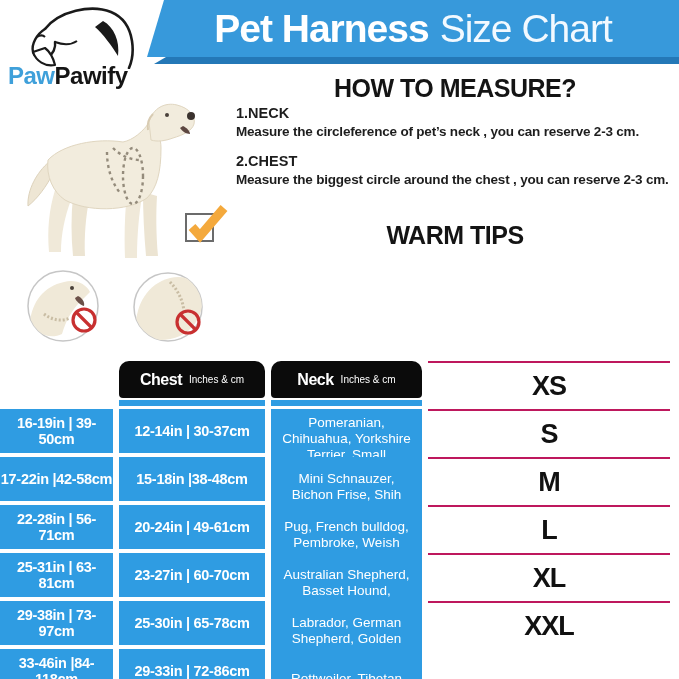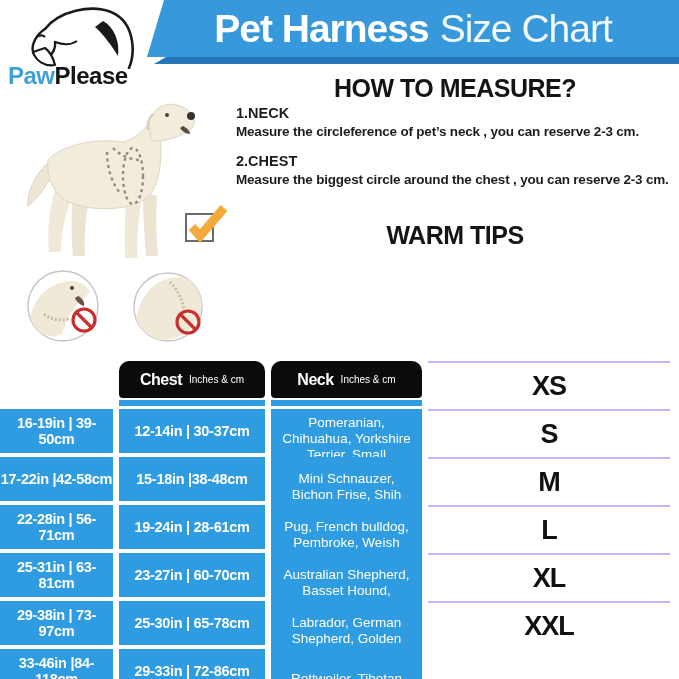--- a/index.html
+++ b/index.html
@@ -38,21 +38,21 @@
   .insets{position:absolute;left:20px;top:262px;}
 
   
   .size-table{position:absolute;left:0;top:361px;display:grid;
               grid-template-columns:113px 146px 151px 242px;column-gap:6px;grid-auto-rows:48px;}
   .th-black{height:37px;background:#0b0b0b;border-radius:10px 10px 4px 4px;
             display:flex;align-items:center;justify-content:center;gap:7px;}
   .th-main{color:#fff;font-size:16px;font-weight:bold;letter-spacing:-0.5px;}
   .th-sub{color:#fff;font-size:10px;font-weight:normal;}
   .th-strip{height:6px;margin-top:2px;background:#2f9ce2;}
-  .size-cell{border-top:2px solid #c4b5fd;display:flex;align-items:center;justify-content:center;
+  .size-cell{border-top:2px solid #be185d;display:flex;align-items:center;justify-content:center;
              font-size:27px;font-weight:bold;color:#111;letter-spacing:-1px;background:#fff;}
   .cell{height:44px;background:#2f9ce2;color:#fff;display:flex;align-items:center;
         justify-content:center;text-align:center;}
   .num{font-size:14.5px;font-weight:bold;letter-spacing:-0.3px;}
   .breed{font-size:13.5px;line-height:1.2;padding:16px 10px;}
 </style>
 </head>
 <body>
 
 <div class="frame">
@@ -65,21 +65,21 @@
 
   <svg class="logo-head" width="122" height="68" viewBox="0 0 122 68">
     <path d="M30,28 C44,10 76,3 96,11 C108,16 115,27 117,40 C119,53 117,60 114,67" fill="#ffffff" stroke="#1a1a1a" stroke-width="2.6" stroke-linecap="round"></path>
     <path d="M30,28 C22,33 16,43 18,51 C20,57 27,59 33,56 C38,53 41,47 40,41" fill="#ffffff" stroke="#1a1a1a" stroke-width="2.4" stroke-linecap="round"></path>
     <path d="M18,51 C21,60 30,66 40,64 C38,56 34,50 30,47 Z" fill="#ffffff" stroke="#1a1a1a" stroke-width="2.2" stroke-linejoin="round"></path>
     <path d="M40,41 C48,44 56,44 62,40" fill="none" stroke="#1a1a1a" stroke-width="2"></path>
     <path d="M88,20 C99,26 105,40 103,55 C97,45 88,33 80,26 Z" fill="#1a1a1a"></path>
     <path d="M22,36 C25,34 28,34 30,36" fill="none" stroke="#1a1a1a" stroke-width="2"></path>
   </svg>
   <div class="logo-text">
-    <span class="blue">Paw</span><span class="dark">Please</span>
+    <span class="blue">Paw</span><span class="dark">Pawify</span>
   </div>
 
   <svg class="dog-photo" width="192" height="168" viewBox="0 0 192 168">
 
     <path d="M34,62 C22,72 12,90 13,106 C22,99 32,86 38,73 Z" fill="#eee6d4" stroke="#ddd2bb" stroke-width="1"></path>
 
     <path d="M40,90 C34,110 32,130 34,152 L46,152 C46,134 50,116 56,100 Z" fill="#f0e9d9"></path>
     <path d="M58,96 C56,116 56,136 58,156 L70,156 C69,136 71,116 74,100 Z" fill="#ece4d2"></path>
 
     <path d="M112,92 C110,112 109,134 110,158 L122,158 C122,136 124,114 127,96 Z" fill="#f0e9d9"></path>
@@ -184,21 +184,21 @@
       </div>
     <div>
         <div class="cell breed">Mini Schnauzer, Bichon Frise, Shih Tzu, Maltese</div>
       </div>
 
     <div class="size-cell">M</div>
     <div>
         <div class="cell num">22-28in | 56-71cm</div>
       </div>
     <div>
-        <div class="cell num">19-24in | 28-61cm</div>
+        <div class="cell num">20-24in | 49-61cm</div>
       </div>
     <div>
         <div class="cell breed">Pug, French bulldog, Pembroke, Weish Corgi</div>
       </div>
 
     <div class="size-cell">L</div>
     <div>
         <div class="cell num">25-31in | 63-81cm</div>
       </div>
     <div>

